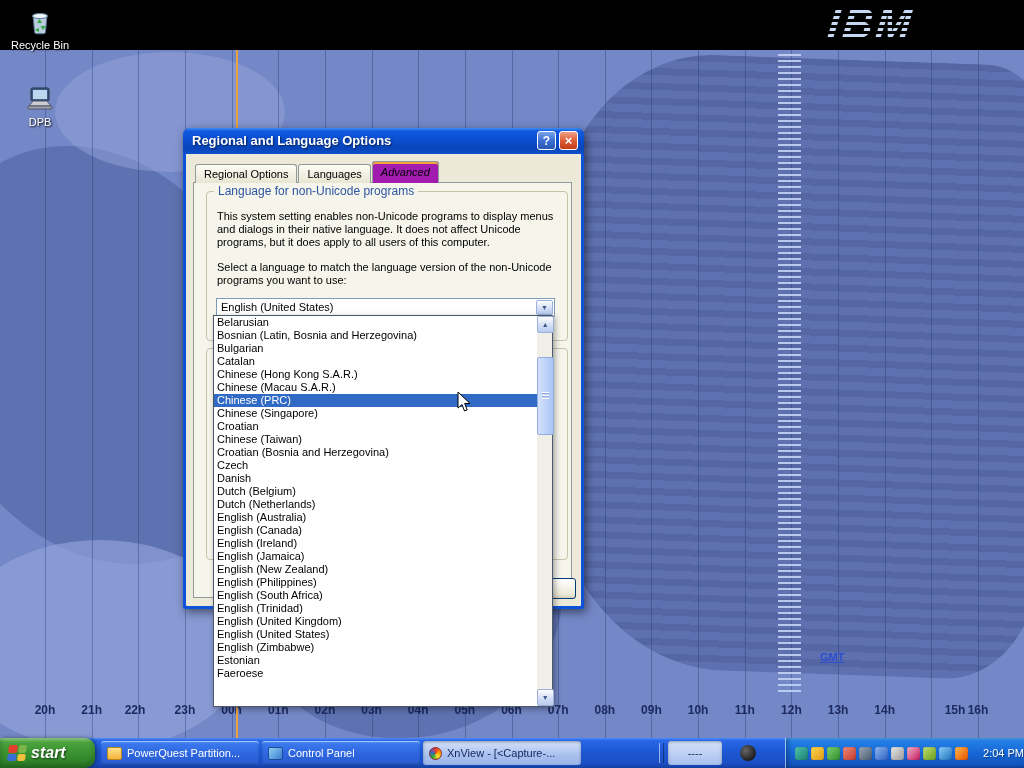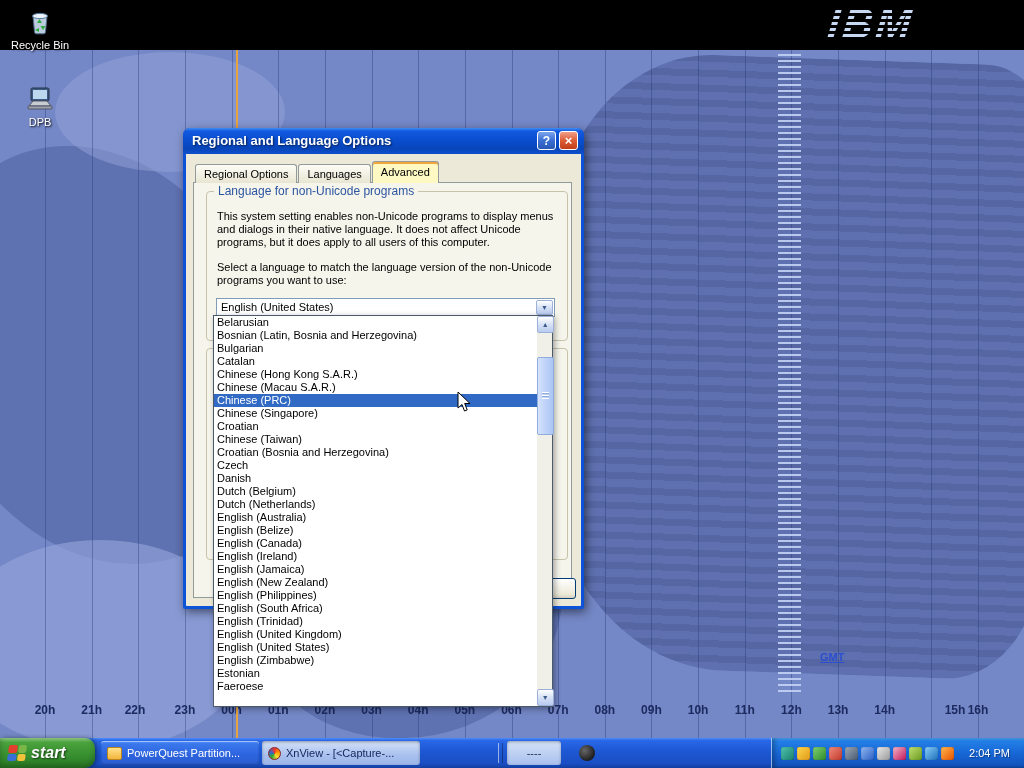--- a/index.html
+++ b/index.html
@@ -44,21 +44,21 @@
   .tbtn{position:absolute;top:3px;width:19px;height:19px;border:1px solid #fff;border-radius:3px;
     color:#fff;font-weight:bold;text-align:center;line-height:18px;box-sizing:border-box;}
   .tbtn.help{right:28px;font-size:12px;background:linear-gradient(180deg,#7ba4ec 0%,#3c6fd4 50%,#2a57b4 100%);}
   .tbtn.close{right:6px;font-size:13px;background:linear-gradient(180deg,#f0a088 0%,#dd5d37 50%,#c03d18 100%);}
   .dbody{position:absolute;left:3px;top:26px;width:395px;height:452px;background:#ece9d8;border-radius:0 0 1px 1px;}
 
   .tabs{position:absolute;left:9px;top:7px;height:22px;display:flex;align-items:flex-end;z-index:2;}
   .tab{height:18px;line-height:18px;padding:0 8px;font-size:11px;color:#000;
     background:linear-gradient(180deg,#fdfdf6,#e8e5d2);border:1px solid #919b9c;border-bottom:none;
     border-radius:3px 3px 0 0;margin-right:1px;}
-  .tab.active{height:21px;line-height:21px;background:#fef9c3;box-shadow:inset 0 2px 0 #f0a63c;}
+  .tab.active{height:21px;line-height:21px;background:#a21caf;box-shadow:inset 0 2px 0 #f0a63c;font-style:italic;}
   .panel{position:absolute;left:7px;top:28px;width:379px;height:416px;background:#f6f5ec;
     border:1px solid #919b9c;box-sizing:border-box;}
 
   .group{position:absolute;border:1px solid #c6c3a9;border-radius:4px;box-sizing:border-box;}
   .group.g1{left:12px;top:8px;width:362px;height:150px;}
   .group.g2{left:12px;top:165px;width:362px;height:212px;}
   .group .legend{position:absolute;top:-8px;left:7px;background:#f6f5ec;padding:0 4px;font-size:12px;color:#2c55a0;}
   .group .p1{position:absolute;left:10px;top:18px;width:338px;margin:0;font-size:11px;line-height:13px;color:#000;}
   .group .p2{position:absolute;left:10px;top:69px;width:345px;margin:0;font-size:11px;line-height:13px;color:#000;}
 
@@ -114,21 +114,21 @@
   .tb-icon.folder{background:linear-gradient(180deg,#ffe28a,#f4b43c);border:1px solid #b9851e;}
   .tb-icon.cpanel{background:linear-gradient(135deg,#8ed0f0,#3a7ad0);border:1px solid #1e4e9a;}
   .tb-icon.xnview{width:13px;height:13px;border-radius:50%;border:1px solid #822;
     background:conic-gradient(#e33,#f90,#fd3,#3a3,#36c,#e33);}
   .grip{width:3px;height:20px;margin-left:78px;border-left:1px solid rgba(255,255,255,.55);border-right:1px solid rgba(0,0,0,.35);}
   .misc-btn{margin-left:4px;width:54px;height:24px;border-radius:3px;line-height:24px;text-align:center;
     font-size:11px;color:#1a2a50;background:linear-gradient(180deg,#d4e1f8,#a8c0ee);
     box-shadow:inset 0 1px 3px rgba(0,0,0,.3);}
   .toolbar-seg{margin-left:8px;width:36px;height:26px;display:flex;align-items:center;justify-content:center;}
   .disc{width:16px;height:16px;border-radius:50%;background:radial-gradient(circle at 35% 35%,#666,#000);}
-  .tray{margin-left:auto;height:30px;display:flex;align-items:center;gap:7px;padding:0 14px 0 9px;
+  .tray{margin-left:auto;height:30px;display:flex;align-items:center;gap:7px;padding:0 0 0 9px;
     background:linear-gradient(180deg,#4aa3f5 0%,#2380e8 10%,#1767d6 50%,#1254bd 92%,#0d47a6 100%);
     border-left:1px solid rgba(255,255,255,.55);box-shadow:inset 3px 0 4px rgba(0,0,0,.25);}
   .tray-icons{display:flex;gap:3px;}
   .tray-ic{width:13px;height:13px;border-radius:2px;box-shadow:inset 0 0 1px rgba(0,0,0,.5);}
   .clock{color:#fff;font-size:11px;margin-left:8px;text-shadow:1px 1px 1px rgba(0,0,0,.4);}
 </style>
 </head>
 <body>
 
 <div class="screen">
@@ -257,21 +257,20 @@
         <div class="lb-item sel">Chinese (PRC)</div>
         <div class="lb-item">Chinese (Singapore)</div>
         <div class="lb-item">Croatian</div>
         <div class="lb-item">Chinese (Taiwan)</div>
         <div class="lb-item">Croatian (Bosnia and Herzegovina)</div>
         <div class="lb-item">Czech</div>
         <div class="lb-item">Danish</div>
         <div class="lb-item">Dutch (Belgium)</div>
         <div class="lb-item">Dutch (Netherlands)</div>
         <div class="lb-item">English (Australia)</div>
-        <div class="lb-item">English (Belize)</div>
         <div class="lb-item">English (Canada)</div>
         <div class="lb-item">English (Ireland)</div>
         <div class="lb-item">English (Jamaica)</div>
         <div class="lb-item">English (New Zealand)</div>
         <div class="lb-item">English (Philippines)</div>
         <div class="lb-item">English (South Africa)</div>
         <div class="lb-item">English (Trinidad)</div>
         <div class="lb-item">English (United Kingdom)</div>
         <div class="lb-item">English (United States)</div>
         <div class="lb-item">English (Zimbabwe)</div>
@@ -299,20 +298,24 @@
           <i class="fb"></i>
           <i class="fy"></i>
       </span>
       <span>start</span>
     </div>
     <div class="task-buttons" id="task-buttons">
         <div class="task-btn">
           <span class="tb-icon folder"></span>
           <span class="tb-label">PowerQuest Partition...</span>
         </div>
+        <div class="task-btn">
+          <span class="tb-icon cpanel"></span>
+          <span class="tb-label">Control Panel</span>
+        </div>
         <div class="task-btn active">
           <span class="tb-icon xnview"></span>
           <span class="tb-label">XnView - [&lt;Capture-...</span>
         </div>
       </div>
     <div class="grip"></div>
     <div class="misc-btn">----</div>
     <div class="toolbar-seg">
       <div class="disc"></div>
     </div>

